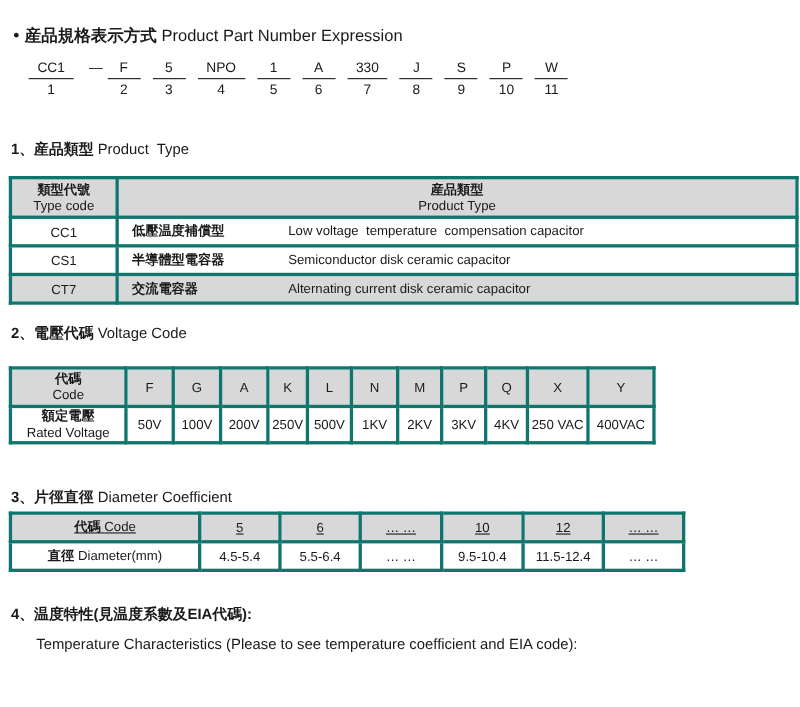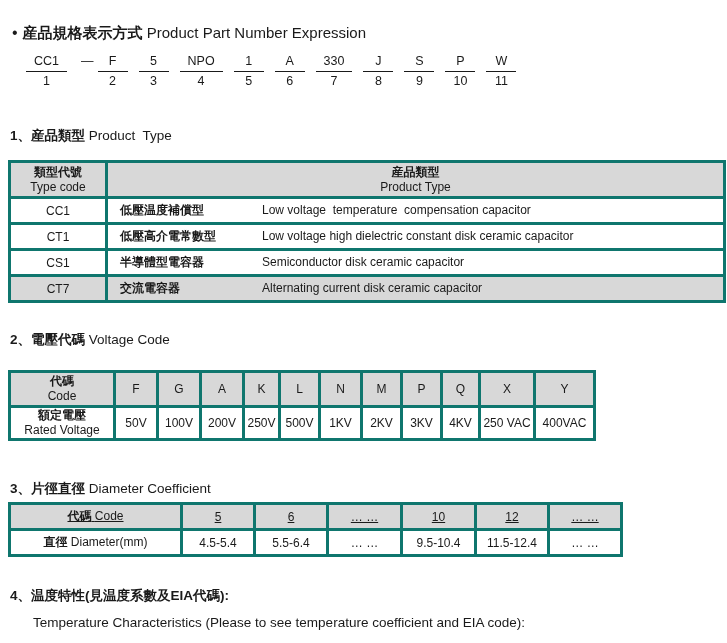--- a/index.html
+++ b/index.html
@@ -51,21 +51,21 @@
   .t2 { width: 585px; margin-top: 21px; }
   .t2 th { height: 35px; font-size: 12px; }
   .t2 td { height: 33px; font-size: 12px; text-align: center; }
 
   
   .t3 { width: 612px; margin-top: 4px; }
   .t3 th { height: 26px; font-size: 12px; text-decoration: underline; }
   .t3 td { height: 26px; font-size: 12px; text-align: center; }
   .t3 .lbl { text-align: center; }
 
-  .mt-h2 { margin-top: 28px; }
+  .mt-h2 { margin-top: 17px; }
   .mt-h3 { margin-top: 39px; }
   .sec4 { margin-top: 30px; margin-left: 10px; font-size: 13.5px; line-height: 18px; }
   .sec4-line2 { margin-top: 10px; margin-left: 33px; font-size: 13.5px; }
 </style>
 </head>
 <body>
 
 <div class="page">
 
   <div class="title-line">
@@ -139,26 +139,20 @@
       </th>
       <th class="shaded">
         <span class="two-line cjk-b">産品類型</span>
         <span class="two-line">Product Type</span>
       </th>
     </tr>
     <tr>
       <td class="code-cell">CC1</td>
       <td class="desc-cell">
         <span class="desc-cjk">低壓温度補償型</span><span class="desc-en en">Low voltage  temperature  compensation capacitor</span>
-      </td>
-    </tr>
-    <tr>
-      <td class="code-cell">CT1</td>
-      <td class="desc-cell">
-        <span class="desc-cjk">低壓高介電常數型</span><span class="desc-en en">Low voltage high dielectric constant disk ceramic capacitor</span>
       </td>
     </tr>
     <tr>
       <td class="code-cell">CS1</td>
       <td class="desc-cell">
         <span class="desc-cjk">半導體型電容器</span><span class="desc-en en">Semiconductor disk ceramic capacitor</span>
       </td>
     </tr>
     <tr>
       <td class="code-cell shaded">CT7</td>

